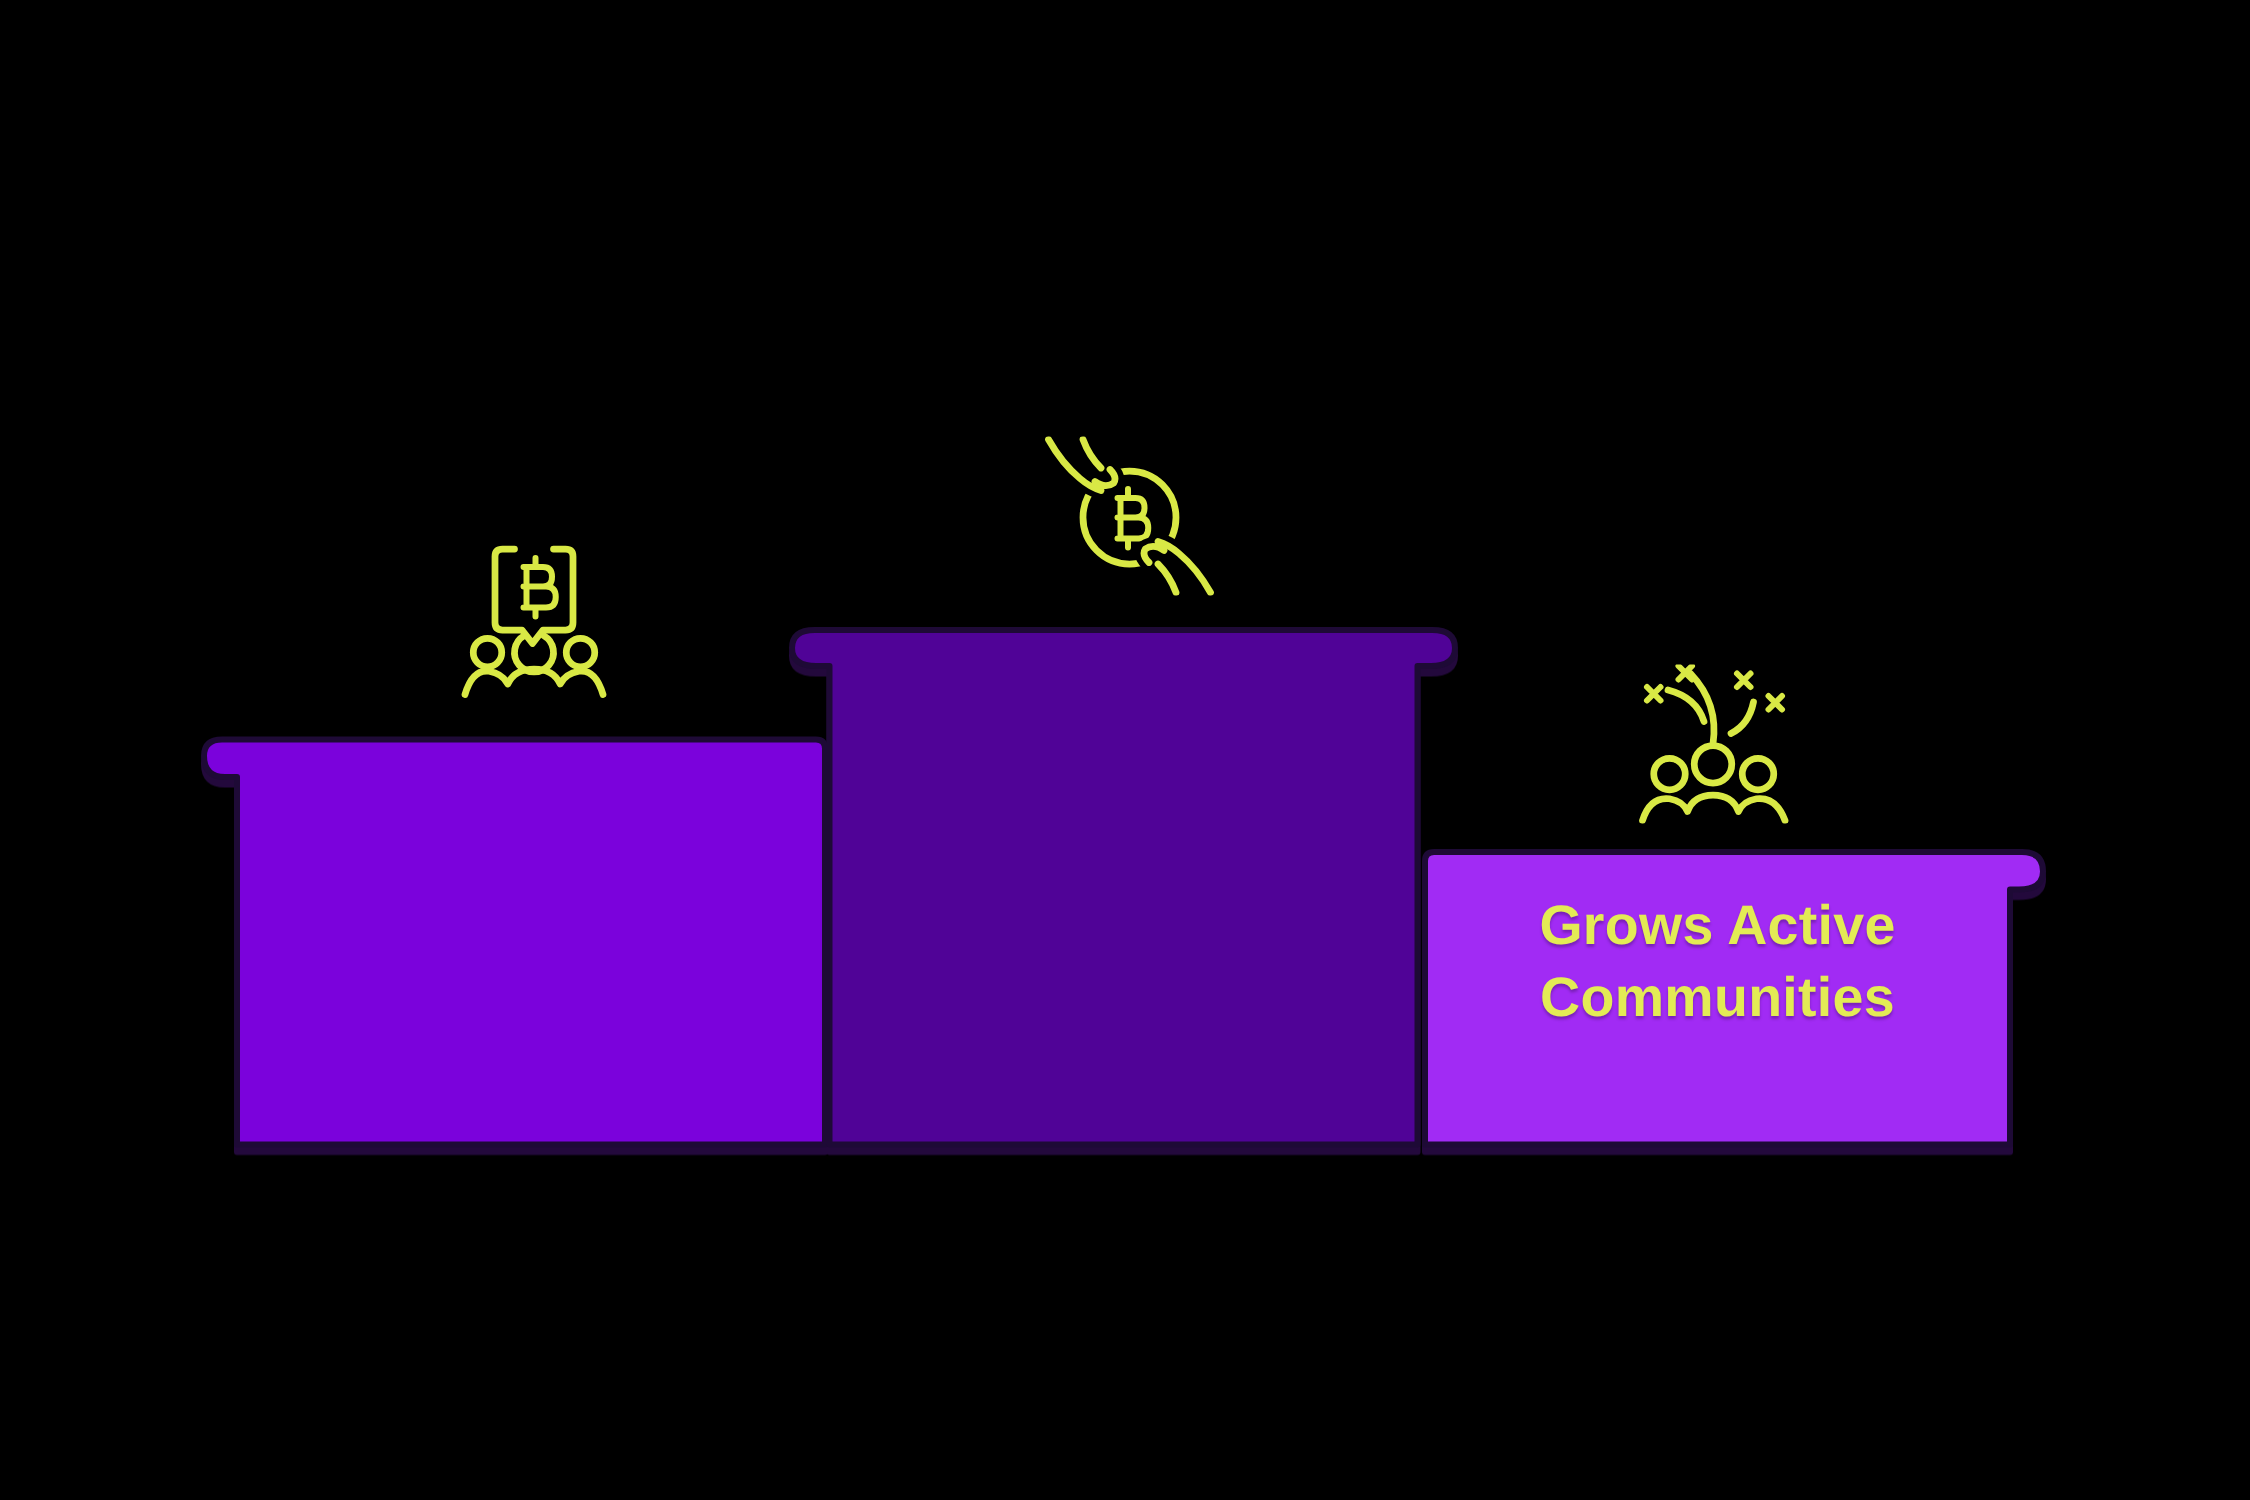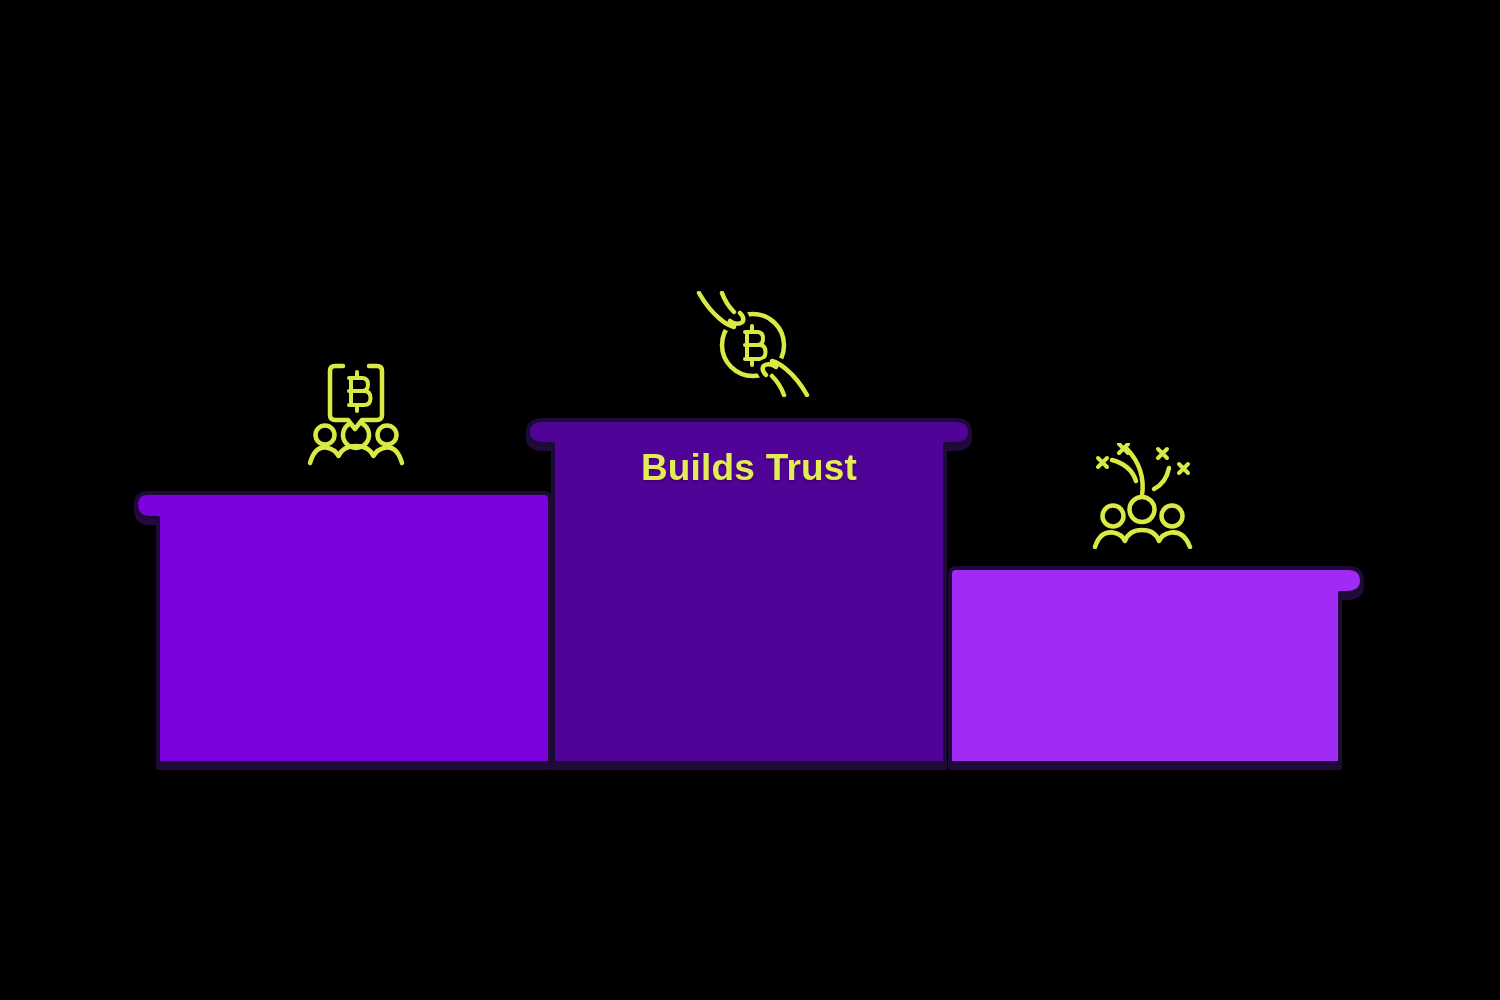--- a/index.html
+++ b/index.html
@@ -89,15 +89,16 @@
       <path stroke-width="4" d="M27 1 l9 9 M36 1 l-9 9"></path>
       <path stroke-width="4" d="M66 6 l9 9 M75 6 l-9 9"></path>
       <path stroke-width="4" d="M87 21 l9 9 M96 21 l-9 9"></path>
       <circle cx="21" cy="73" r="10.5"></circle>
       <circle cx="50" cy="66.5" r="12.5"></circle>
       <circle cx="80" cy="73" r="10.5"></circle>
       <path d="M3 104 Q8 88 21 89.5 Q30 91 33 98 Q37 87 50 87 Q63 87 67 98 Q70 91 79 89.5 Q92 88 98 104"></path>
     </g>
   </svg>
 
-  <div class="label label-middle">Builds Trust</div>
+  <div class="label label-right">Grows Active
+Communities</div>
 
 </div>
 
 </body></html>

